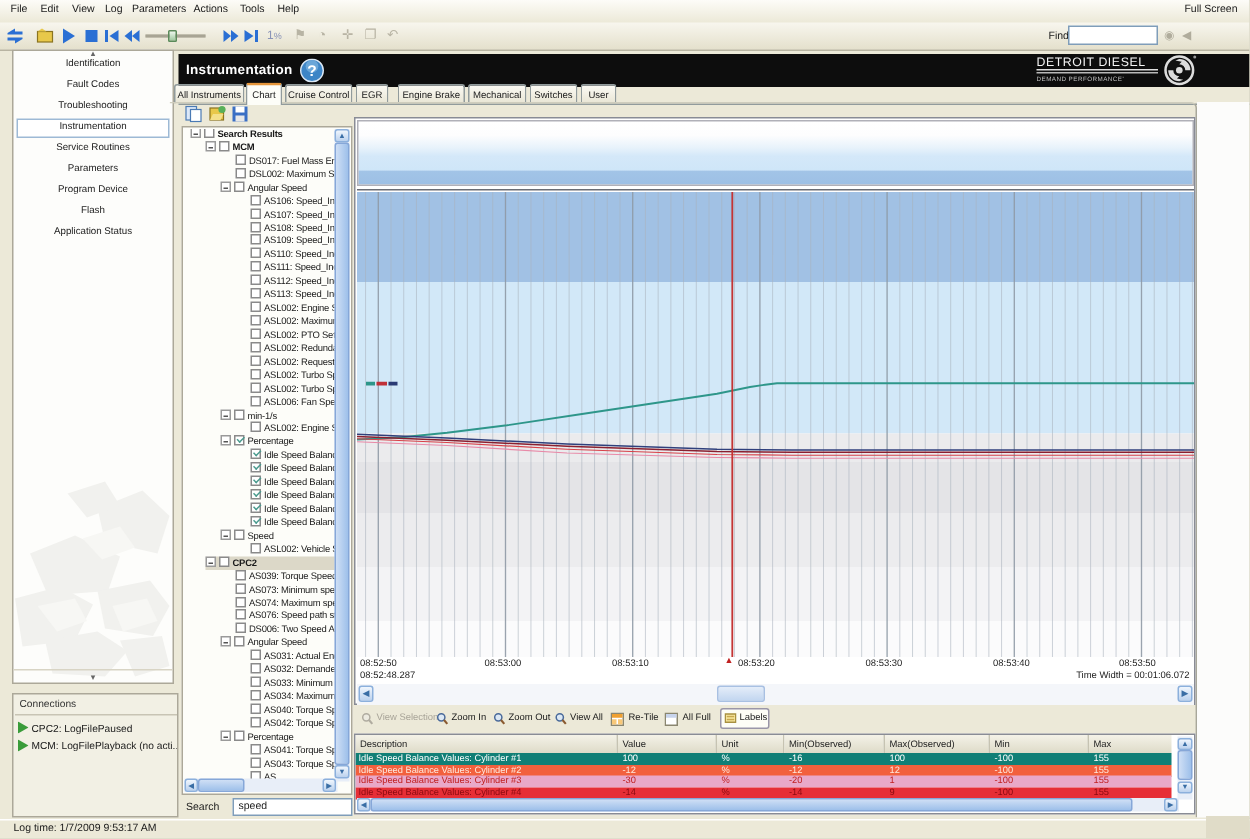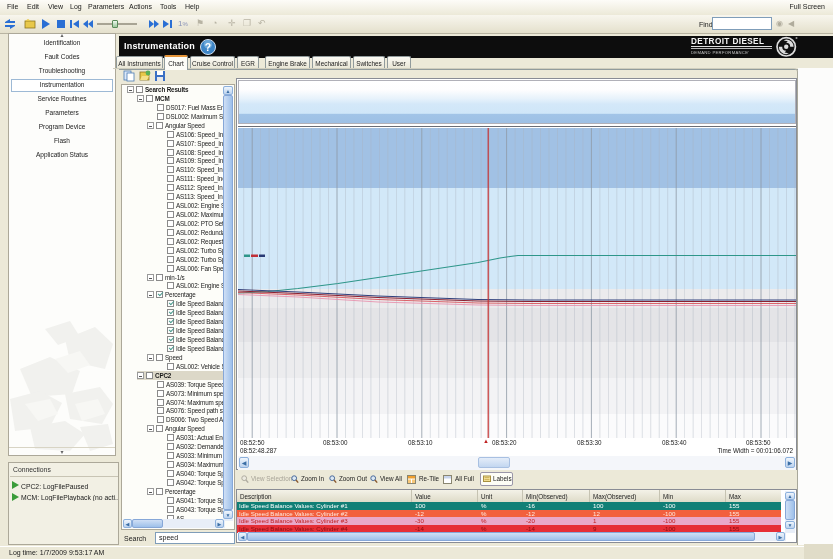--- a/index.html
+++ b/index.html
@@ -167,21 +167,21 @@
 
 <div id="header" class="abs">
   <span id="hdrtitle" class="abs">Instrumentation</span>
   <svg class="abs" style="left:81px;top:3px" width="16" height="16" viewBox="0 0 17 17">
     <circle cx="8.5" cy="8.5" r="8" fill="#3d85c6" stroke="#dce8f4" stroke-width="1"></circle>
     <circle cx="8.5" cy="5.5" r="4.5" fill="#7db4e0" opacity="0.7"></circle>
     <text x="8.5" y="12.5" font-size="11" font-weight="bold" fill="#fff" text-anchor="middle" font-family="Liberation Sans">?</text>
   </svg>
 
   <div class="abs" style="left:572px;top:1px;width:81px">
-    <div style="font-size:8.2px;font-weight:bold;letter-spacing:0.4px;color:#f4f4f4;white-space:nowrap">DETROIT DIESEL</div>
+    <div style="font-size:8.2px;font-weight:normal;letter-spacing:0.4px;color:#f4f4f4;white-space:nowrap">DETROIT DIESEL</div>
     <div style="height:1px;background:#e0e0e0;margin-top:0px"></div>
     <div style="height:1px;background:#b8b8b8;margin-top:1px"></div>
     <div style="font-size:4.2px;letter-spacing:0.3px;color:#c0c0c0;margin-top:1px;white-space:nowrap">DEMAND PERFORMANCE'</div>
   </div>
   <svg class="abs" style="left:656px;top:0px" width="23" height="22" viewBox="0 0 23 22">
     <circle cx="11.2" cy="10.8" r="9.2" fill="#111" stroke="#dcdcdc" stroke-width="1.7"></circle>
     <path d="M11.2 3.4 A7.4 7.4 0 0 1 18.6 10.8 L15.2 10.8 A4 4 0 0 0 11.2 6.8 L12.8 5.2 L8.6 4.4 Z" fill="#dcdcdc"></path>
     <path d="M11.2 18.2 A7.4 7.4 0 0 1 3.8 10.8 L7.2 10.8 A4 4 0 0 0 11.2 14.8 L9.6 16.4 L13.8 17.2 Z" fill="#dcdcdc"></path>
     <circle cx="11.2" cy="10.8" r="2.2" fill="#dcdcdc"></circle>
     <circle cx="21.5" cy="2" r="1" fill="#999"></circle>

